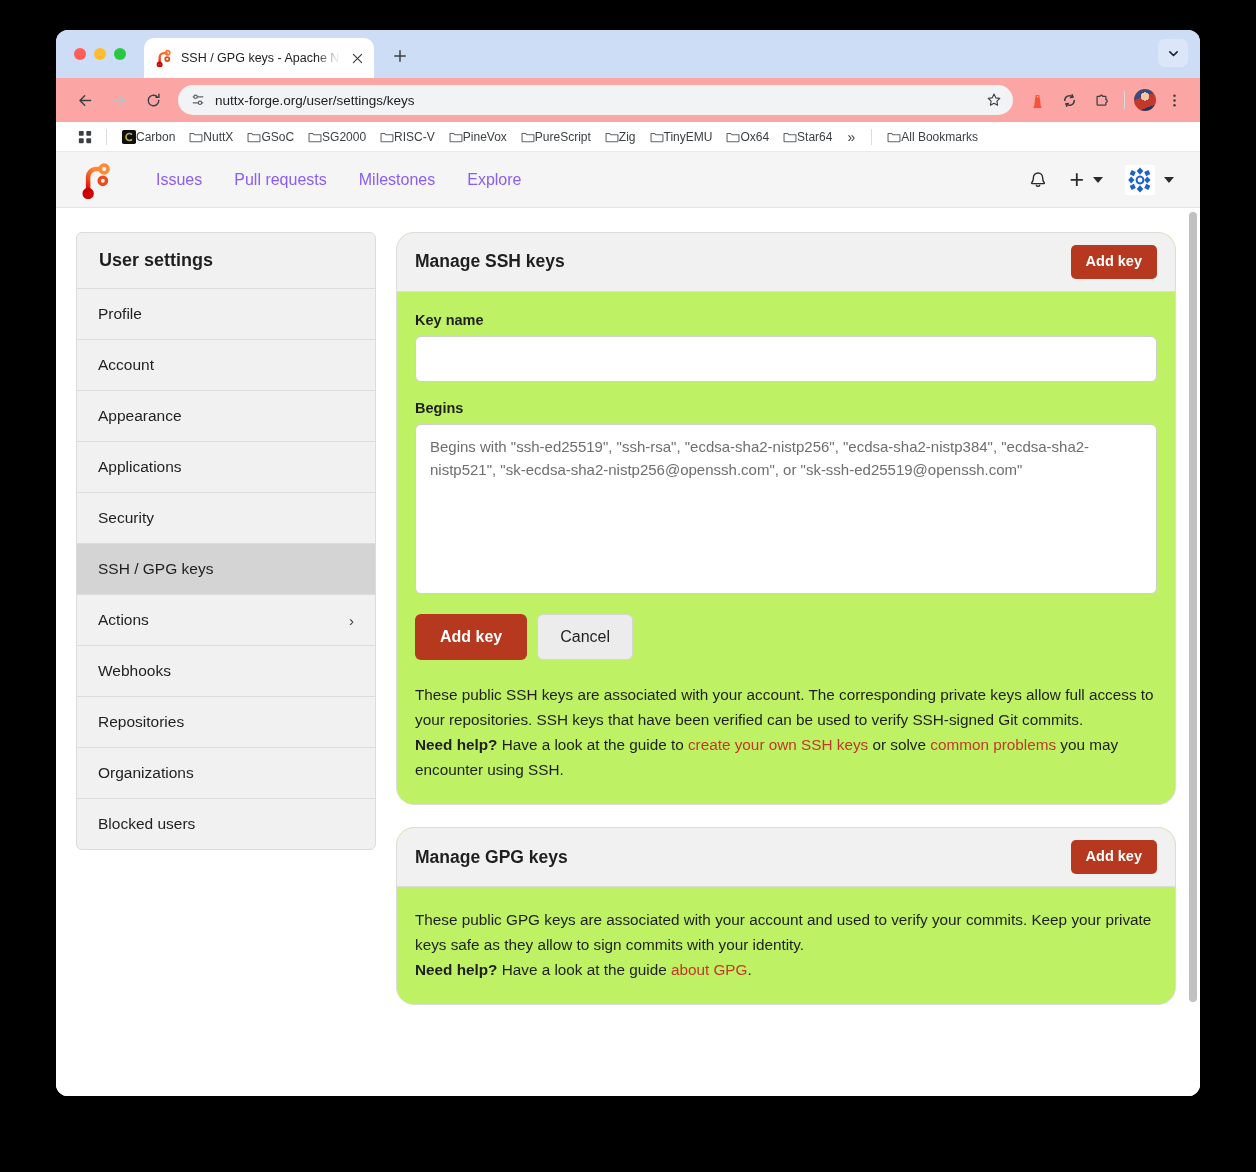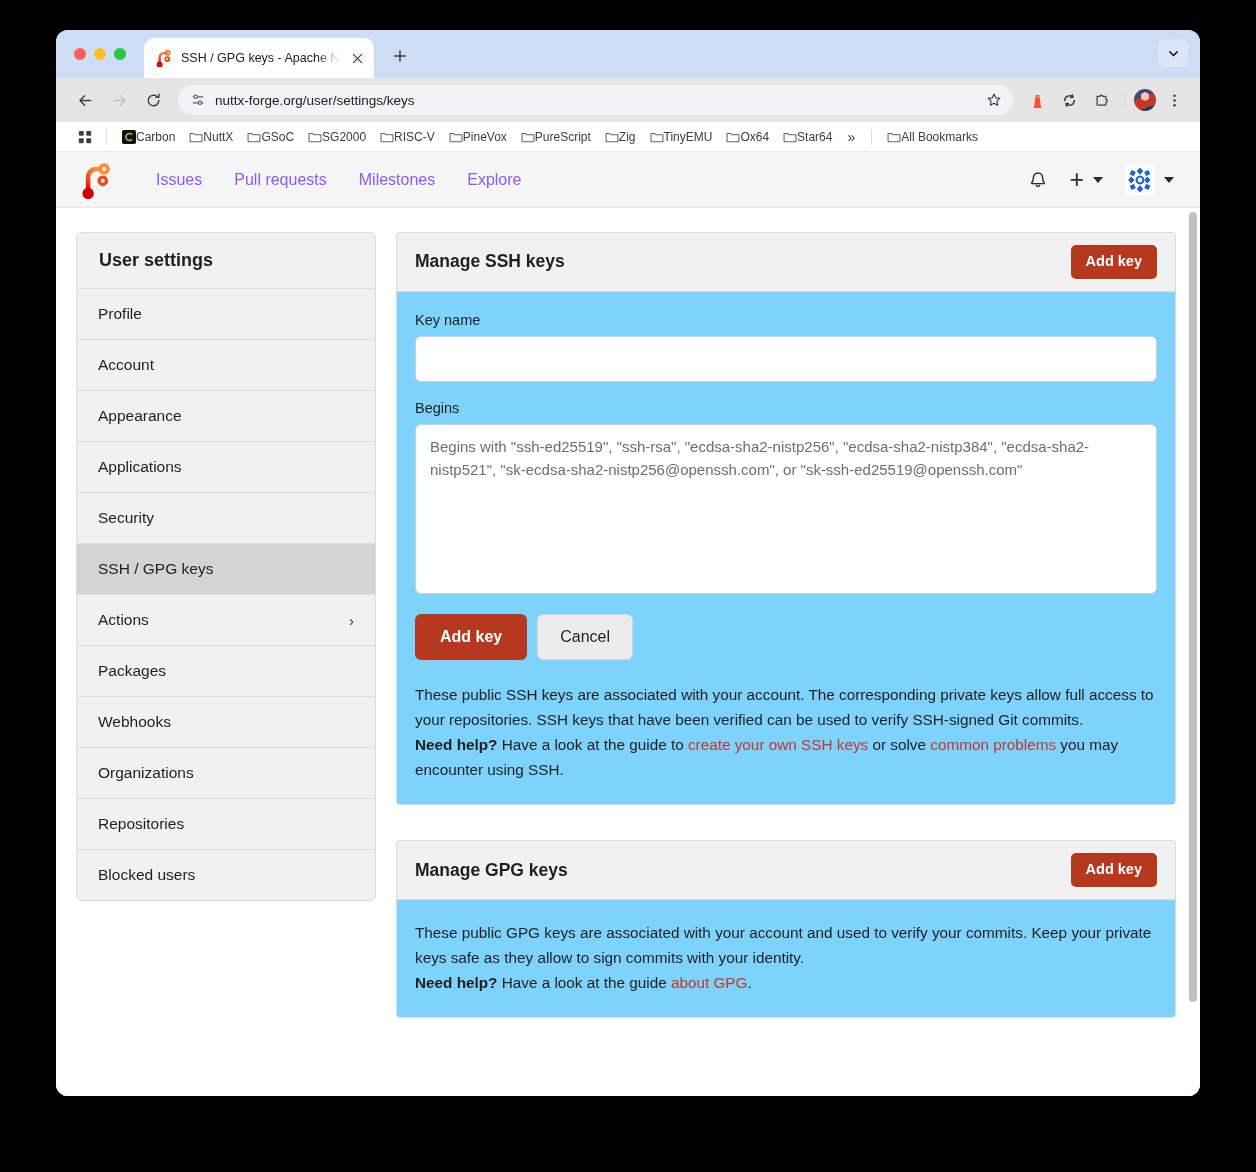--- a/index.html
+++ b/index.html
@@ -81,21 +81,21 @@
     width: 30px; height: 28px;
     background: #dbe7f9;
     border-radius: 7px;
     display: flex; align-items: center; justify-content: center;
     color: #202124;
   }
 
   
   #toolbar {
     height: 44px;
-    background: #e5e5e5;
+    background: #fca5a5;
     display: flex;
     align-items: center;
     padding: 0 12px 0 14px;
     gap: 4px;
   }
   .navbtn {
     width: 30px; height: 30px;
     display: flex; align-items: center; justify-content: center;
     color: #3c4043;
     border-radius: 50%;
@@ -240,24 +240,24 @@
   }
   .side-item:last-child { border-bottom: none; }
   .side-item.active { background: #d4d4d4; }
   .side-chevron { color: #3b3b3b; font-size: 15px; line-height: 1; }
 
   
   #main { flex: 1 1 auto; min-width: 0; }
 
   .panel {
     border: 1px solid #dcdcdc;
-    border-radius: 4px;
-    background: #7dd3fc;
+    border-radius: 18px;
+    background: #bef264;
     overflow: hidden;
-    margin-bottom: 35px;
+    margin-bottom: 22px;
   }
   .panel-head {
     background: #f1f1f1;
     border-bottom: 1px solid #dcdcdc;
     padding: 12px 18px;
     display: flex;
     align-items: center;
     justify-content: space-between;
     min-height: 57px;
   }
@@ -274,21 +274,21 @@
     font-size: 14.5px;
     font-weight: 700;
     padding: 9px 15px;
     font-family: "Liberation Sans", sans-serif;
     line-height: 1.1;
   }
   .panel-body { padding: 20px 18px 22px 18px; }
 
   .field-label {
     font-size: 14.5px;
-    font-weight: 400;
+    font-weight: 700;
     color: #1f1f1f;
     margin-bottom: 8px;
   }
   .text-input {
     width: 100%;
     height: 46px;
     border: 1px solid #d0d0d0;
     border-radius: 6px;
     background: #ffffff;
     padding: 0 12px;
@@ -673,30 +673,27 @@
           <span>Security</span>
         </div>
         <div class="side-item active">
           <span>SSH / GPG keys</span>
         </div>
         <div class="side-item">
           <span>Actions</span>
           <span class="side-chevron">›</span>
         </div>
         <div class="side-item">
-          <span>Packages</span>
-        </div>
-        <div class="side-item">
           <span>Webhooks</span>
         </div>
         <div class="side-item">
+          <span>Repositories</span>
+        </div>
+        <div class="side-item">
           <span>Organizations</span>
-        </div>
-        <div class="side-item">
-          <span>Repositories</span>
         </div>
         <div class="side-item">
           <span>Blocked users</span>
         </div>
       </div>
 
       <div id="main">
 
         <div class="panel">
           <div class="panel-head">

